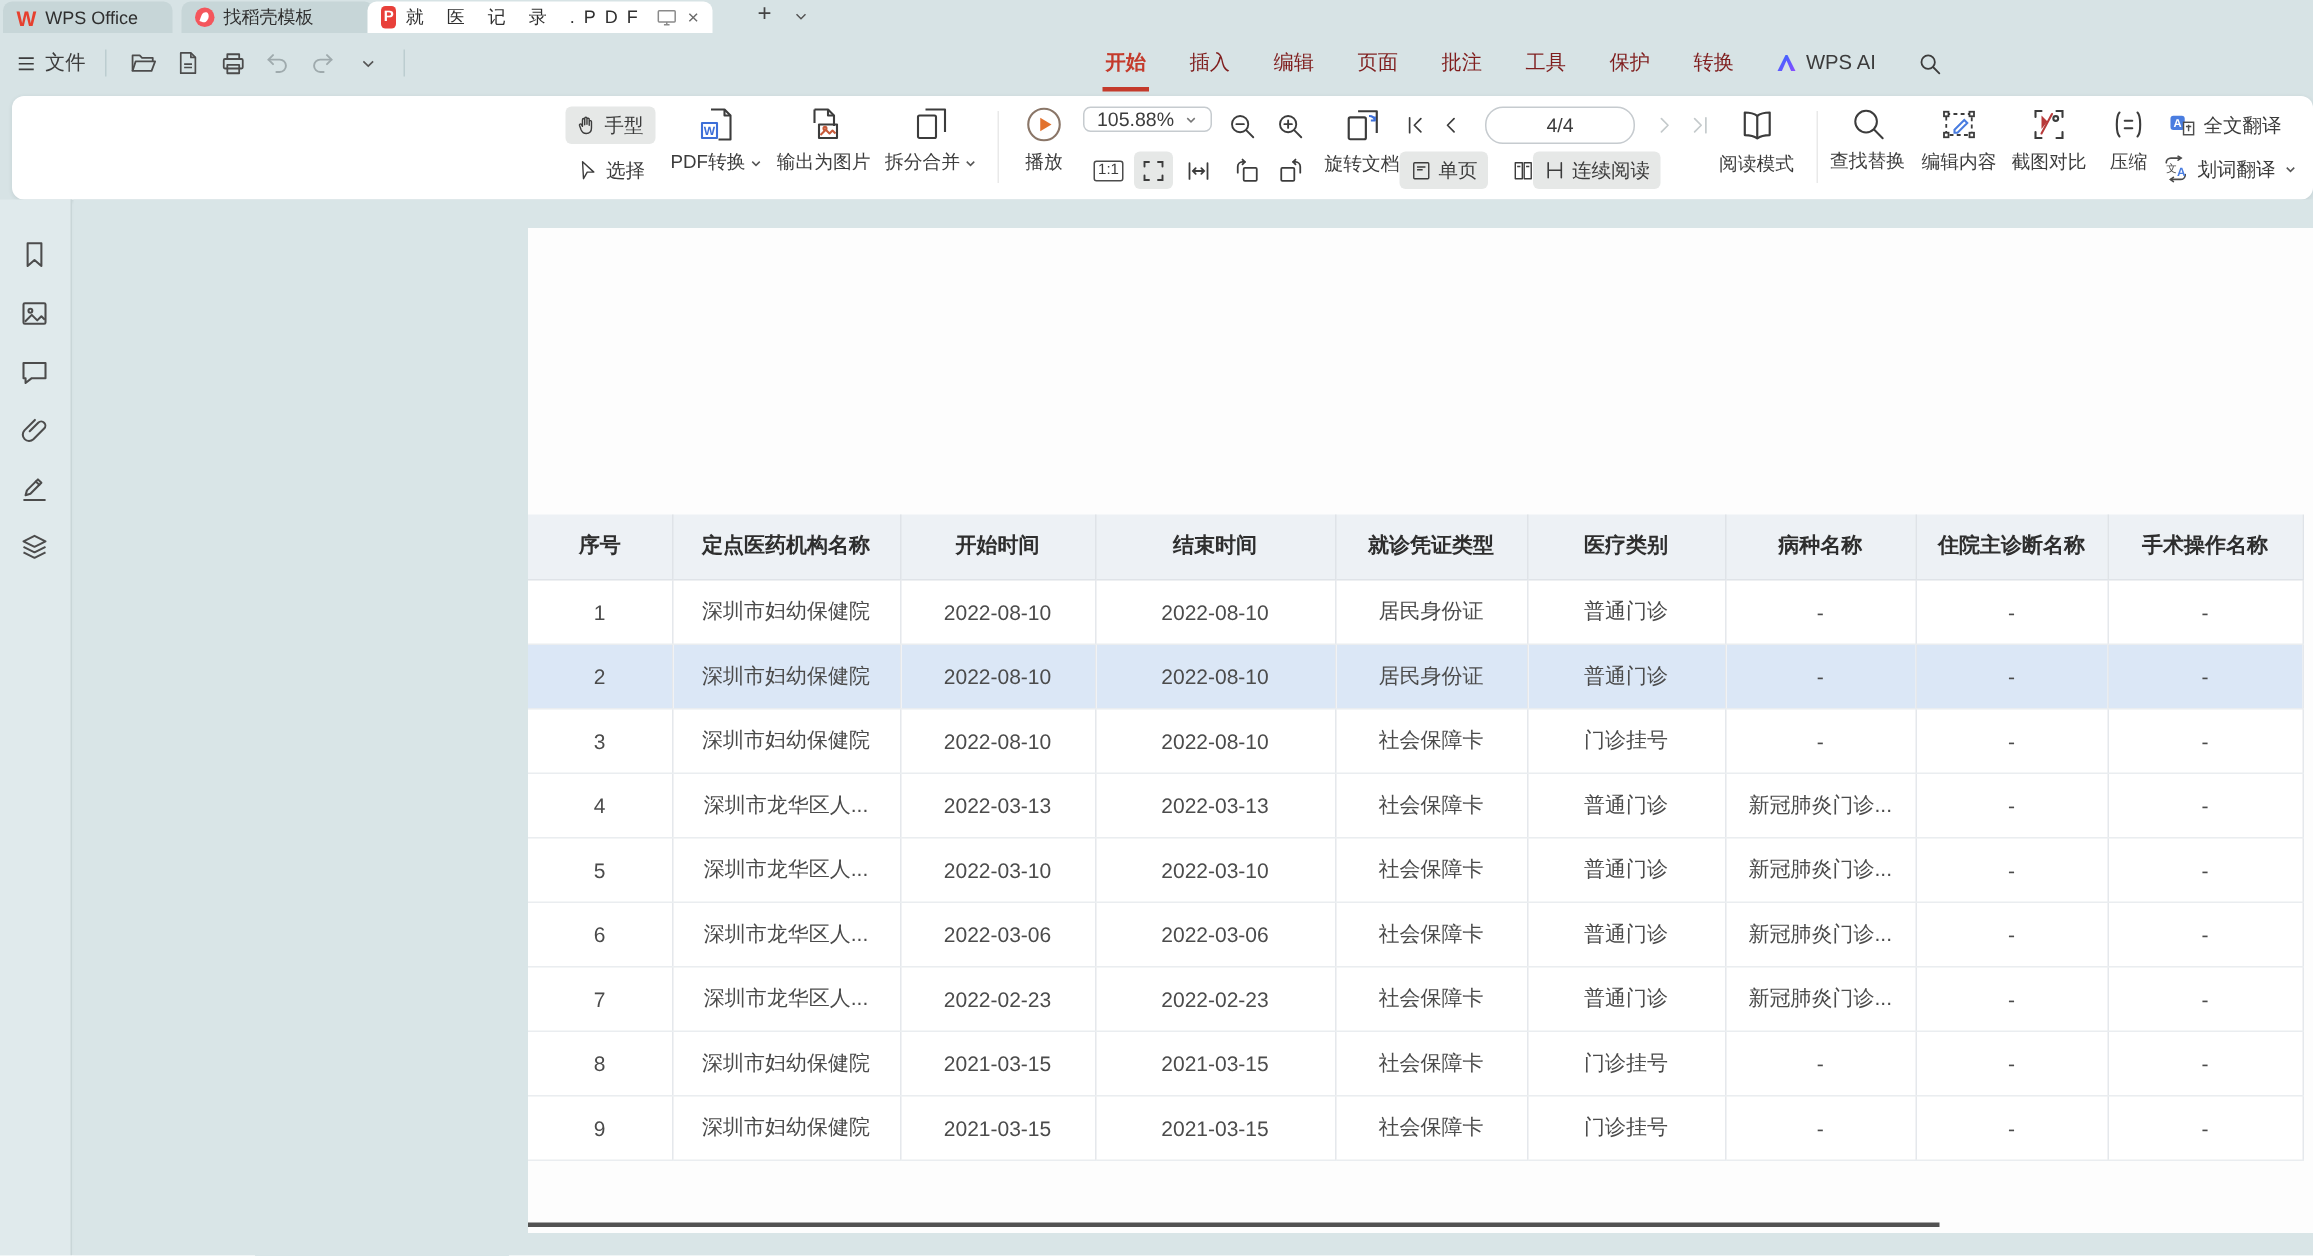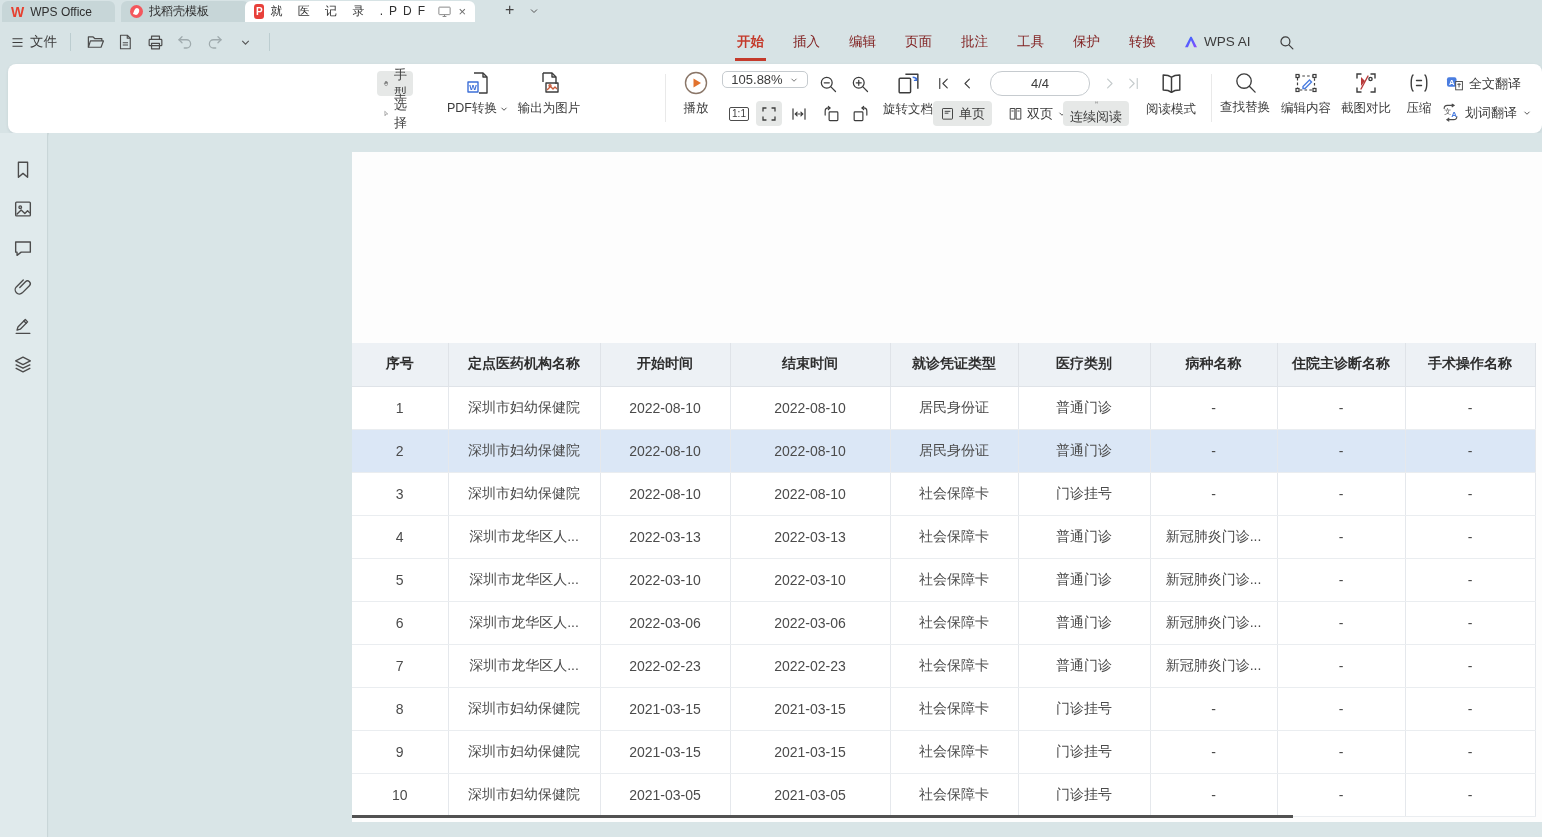--- a/index.html
+++ b/index.html
@@ -34,21 +34,21 @@
   .menu-item { font-size:13.5px; color:#7f1d1d; position:relative; padding:4px 2px; cursor:default; white-space:nowrap; }
   .menu-item.active { color:#c43a2b; font-weight:bold; }
   .menu-item.active::after { content:""; position:absolute; left:0; right:0; bottom:-6px; height:3px; background:#c43a2b; }
   .wpsai { display:flex; align-items:flex-start; gap:5px; font-size:13.5px; }
 
   
   .toolbar { position:absolute; left:8px; top:64px; width:1534px; height:69px; background:#fff;
              border-radius:8px; box-shadow:0 1px 3px rgba(40,60,70,.10); }
   .tdiv { position:absolute; top:10px; width:1px; height:48px; background:#e9e9e9; }
   .pill { background:#e6e8e7; border-radius:4px; }
-  .tool2 { position:absolute; left:369px; width:36px; height:25px; display:flex; align-items:center;
+  .tool2 { position:absolute; left:369px; width:60px; height:25px; display:flex; align-items:center;
            gap:5px; padding:0 6px; font-size:13px; }
   .bigbtn { position:absolute; top:6px; display:flex; flex-direction:column; align-items:center; font-size:12.5px; }
   .bigbtn .lbl { margin-top:4px; display:flex; align-items:center; gap:2px; white-space:nowrap; }
   .zoombox { position:absolute; left:714px; top:7px; width:86px; height:17px; border:1px solid #c6cbcf;
              border-radius:5px; display:flex; align-items:center; justify-content:center; gap:6px; font-size:13px; }
   .iconbtn { position:absolute; display:flex; align-items:center; justify-content:center; }
   .smallrow { top:37px; width:26px; height:25px; border-radius:4px; }
   .one2one { font-size:10px; border:1.4px solid #4c4c4c; border-radius:2px; padding:1px 2px; line-height:1; color:#3c3c3c; }
   .pagebox { position:absolute; left:982px; top:7px; width:100px; height:25px; border:1px solid #c6cbcf;
              border-radius:12px; display:flex; align-items:center; justify-content:center; font-size:13px; }
@@ -223,20 +223,32 @@
           <path d="M7 3v9"></path>
         <rect x="10" y="13" width="12" height="9" stroke="#3c3c3c"></rect>
         <path d="M11 20l3.5-3.5 2.5 2.5 2-2 2 2" stroke="#c75a3a"></path>
           <circle cx="14" cy="15.6" r="1" stroke="#c75a3a"></circle>
       </svg>
       <span class="lbl">
           <span>输出为图片</span>
         </span>
     </div>
 
+    <div class="bigbtn" style="left:558px;width:110px;">
+      <svg width="26" height="26" viewBox="0 0 26 26" stroke="#3c3c3c" fill="none" stroke-width="1.4" stroke-linejoin="round">
+        <rect x="4" y="7" width="12" height="15" rx="1"></rect>
+          <path d="M9 3h13v15"></path>
+      </svg>
+      <span class="lbl">
+          <span>拆分合并</span>
+        <svg width="10" height="10" viewBox="0 0 24 24" stroke="#555" fill="none" stroke-width="2.4">
+            <path d="M6 9l6 6 6-6"></path>
+          </svg>
+        </span>
+    </div>
 
     <div class="tdiv" style="left:657px;"></div>
 
     <div class="bigbtn" style="left:662px;width:52px;">
       <svg width="26" height="26" viewBox="0 0 26 26" fill="none">
         <circle cx="13" cy="13" r="10.5" stroke="#8a7668" stroke-width="1.4"></circle>
         <path d="M10.5 8.5l7.5 4.5-7.5 4.5z" fill="#e2722e"></path>
       </svg>
       <span class="lbl">
           <span>播放</span>
@@ -340,21 +352,21 @@
       <svg width="15" height="15" viewBox="0 0 24 24" stroke="#3c3c3c" fill="none" stroke-width="1.5" stroke-linejoin="round">
           <rect x="3.5" y="4" width="7.5" height="17"></rect>
           <rect x="13" y="4" width="7.5" height="17"></rect>
           <path d="M5.5 8h3.5M15 8h3.5"></path>
         </svg>
       <span>双页</span>
       <svg width="10" height="10" viewBox="0 0 24 24" stroke="#555" fill="none" stroke-width="2.4">
           <path d="M6 9l6 6 6-6"></path>
         </svg>
     </div>
-    <div class="modebtn pill" style="left:1055px;flex-direction:column;">
+    <div class="modebtn pill" style="left:1014px;">
       <svg width="15" height="15" viewBox="0 0 24 24" stroke="#3c3c3c" fill="none" stroke-width="1.7" stroke-linecap="round">
           <path d="M5 4v16M19 4v16M5 12h14"></path>
         </svg>
       <span>连续阅读</span>
     </div>
 
     <div class="bigbtn" style="left:1125px;width:76px;">
       <svg width="27" height="27" viewBox="0 0 26 26" stroke="#3c3c3c" fill="none" stroke-width="1.4" stroke-linejoin="round">
         <path d="M13 7c-2-1.6-4.6-2.2-8-2.2v14.5c3.4 0 6 .6 8 2.2 2-1.6 4.6-2.2 8-2.2V4.8C17.6 4.8 15 5.4 13 7z"></path>
           <path d="M13 7v14.5"></path>
@@ -596,28 +608,17 @@
           <td>9</td>
           <td>深圳市妇幼保健院</td>
           <td>2021-03-15</td>
           <td>2021-03-15</td>
           <td>社会保障卡</td>
           <td>门诊挂号</td>
           <td>-</td>
           <td>-</td>
           <td>-</td>
         </tr>
-        <tr>
-          <td>10</td>
-          <td>深圳市妇幼保健院</td>
-          <td>2021-03-05</td>
-          <td>2021-03-05</td>
-          <td>社会保障卡</td>
-          <td>门诊挂号</td>
-          <td>-</td>
-          <td>-</td>
-          <td>-</td>
-        </tr>
       </tbody>
   </table>
   <div class="tbl-endline"></div>
 
 </div>
 
 </body></html>

